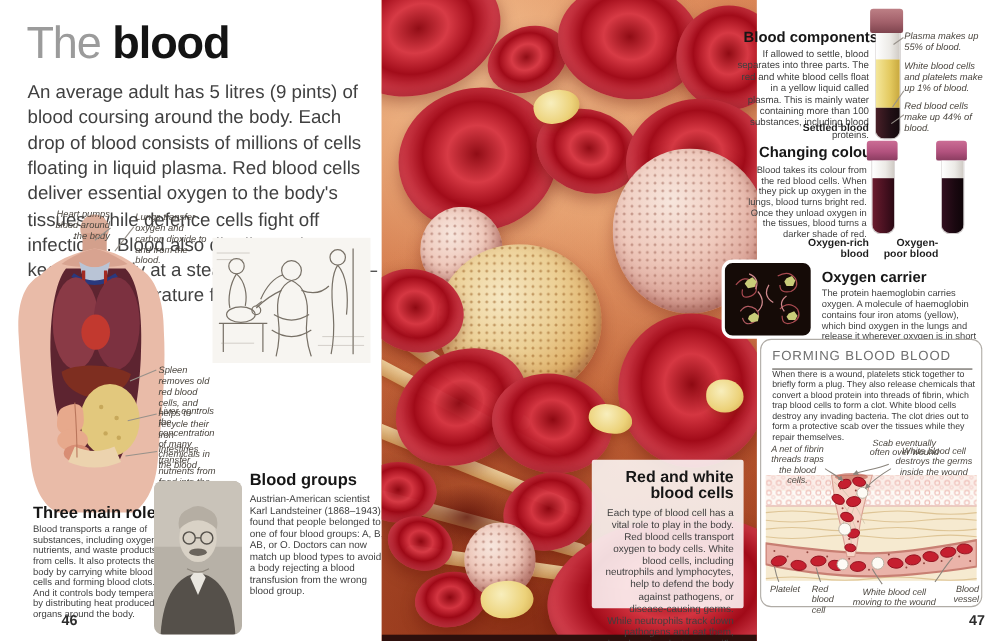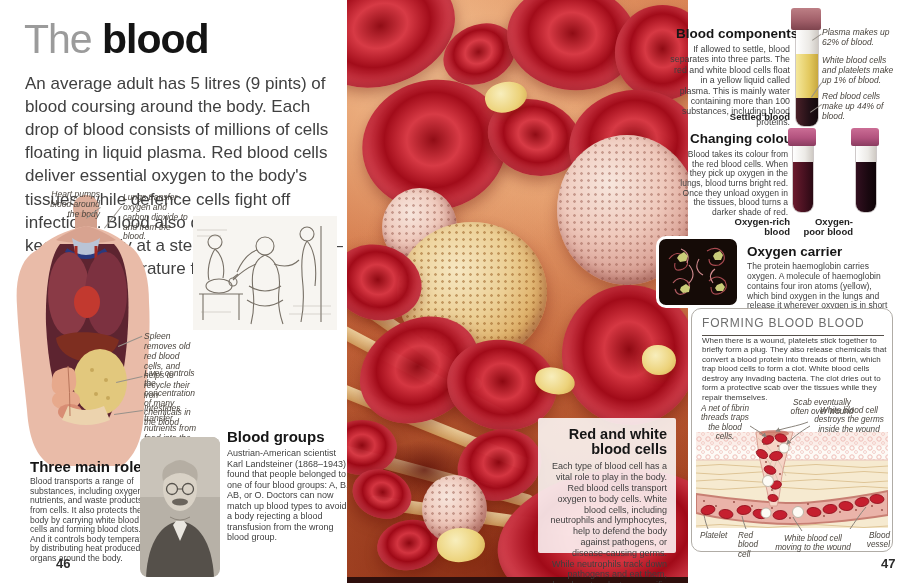--- a/index.html
+++ b/index.html
@@ -208,21 +208,21 @@
   <div class="abs sec-h sm tr" style="left:676px;top:27px;width:114px;white-space:nowrap;">Blood components</div>
   <div class="abs b tr" style="left:670px;top:44px;width:120px;font-size:8.8px;line-height:1.18;">If allowed to settle, blood separates into three parts. The red and white blood cells float in a yellow liquid called plasma. This is mainly water containing more than 100 substances, including blood proteins.</div>
   <div class="abs cap tr" style="left:700px;top:112px;width:90px;">Settled blood</div>
 
   <div class="tube-cap cap-rose abs" style="left:791px;top:8px;width:30px;height:22px;"></div>
   <div class="tube-glass abs" style="left:795px;top:30px;width:22px;height:96px;">
     <div class="seg" style="height:24px;background:linear-gradient(90deg,#ffffff,#eceae6 60%,#cfcac4);"></div>
     <div class="seg" style="height:44px;background:linear-gradient(90deg,#f5e89c,#e3c95f 60%,#c8a83e);"></div>
     <div class="seg" style="height:28px;background:linear-gradient(90deg,#4a2028,#221016 60%,#140a0d);"></div>
   </div>
-  <div class="abs it" style="left:822px;top:28px;width:72px;">Plasma makes up 62% of blood.</div>
+  <div class="abs it" style="left:822px;top:28px;width:72px;">Plasma makes up 55% of blood.</div>
   <div class="abs it" style="left:822px;top:56px;width:72px;">White blood cells and platelets make up 1% of blood.</div>
   <div class="abs it" style="left:822px;top:92px;width:72px;">Red blood cells make up 44% of blood.</div>
   <div class="lead" style="left:812px;top:40px;width:11px;transform:rotate(-35deg);"></div>
   <div class="lead" style="left:811px;top:97px;width:18px;transform:rotate(-55deg);"></div>
   <div class="lead" style="left:810px;top:112px;width:14px;transform:rotate(-35deg);"></div>
 
   <div class="abs sec-h sm tr" style="left:690px;top:132px;width:100px;white-space:nowrap;">Changing colour</div>
   <div class="abs b tr" style="left:676px;top:150px;width:112px;font-size:8.5px;line-height:1.14;">Blood takes its colour from the red blood cells. When they pick up oxygen in the lungs, blood turns bright red. Once they unload oxygen in the tissues, blood turns a darker shade of red.</div>
   <div class="tube-cap cap-mag abs" style="left:788px;top:128px;width:28px;height:18px;"></div>
   <div class="tube-glass abs" style="left:792px;top:146px;width:20px;height:66px;">

